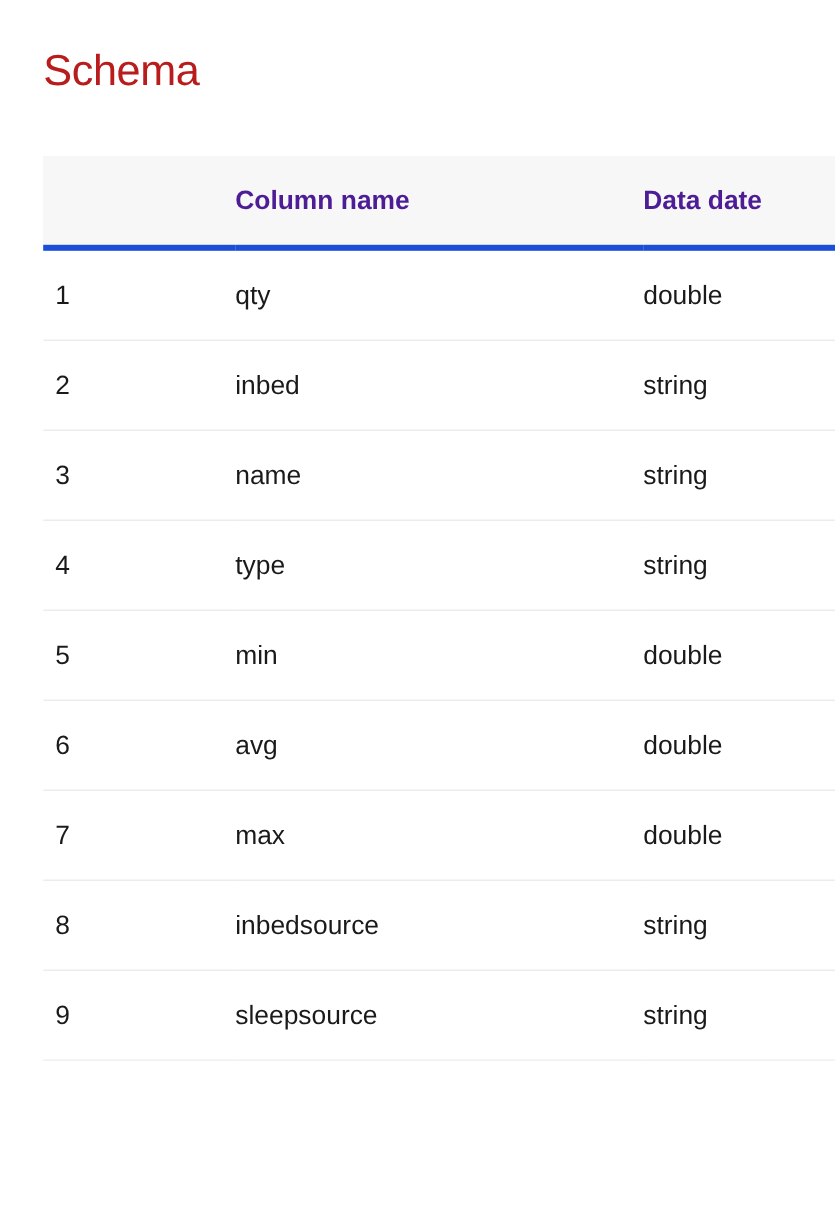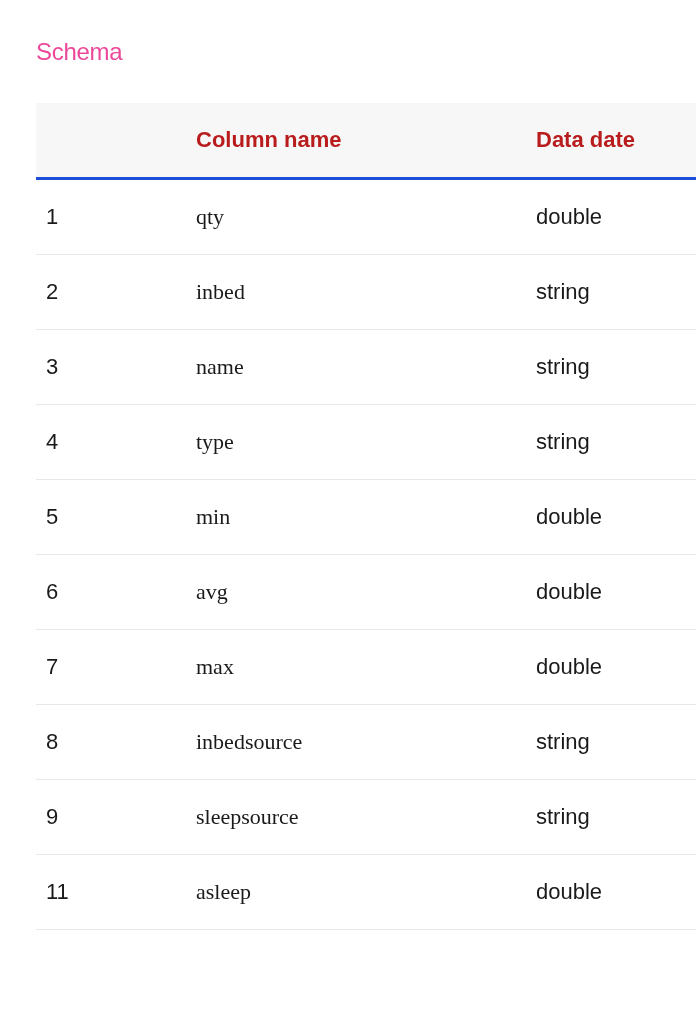--- a/index.html
+++ b/index.html
@@ -11,40 +11,40 @@
       font-family: -apple-system, BlinkMacSystemFont, "Segoe UI", Helvetica, Arial, sans-serif;
       background: #ffffff;
       color: #1a1a1a;
       width: 696px;
       padding: 0;
     }
     .container {
       padding: 38px 0 0 36px;
     }
     .title {
-      font-size: 24px;
+      font-size: 36px;
       font-weight: 400;
-      color: #ec4899;
-      margin-bottom: 37px;
+      color: #b91c1c;
+      margin-bottom: 50px;
       letter-spacing: -0.3px;
     }
     .table {
       width: 100%;
       border-collapse: collapse;
     }
     .table thead tr {
       background: #f7f7f7;
     }
     .table thead th {
       text-align: left;
       font-weight: 700;
       font-size: 22px;
-      color: #b91c1c;
+      color: #4c1d95;
       padding: 24px 0 24px 0;
-      border-bottom: 3px solid #1d4ed8;
+      border-bottom: 5px solid #1d4ed8;
     }
     .table thead th.col-index {
       width: 160px;
       padding-left: 10px;
     }
     .table thead th.col-name {
       width: 340px;
     }
     .table thead th.col-type {
       padding-right: 10px;
@@ -55,21 +55,20 @@
       padding: 24px 0 24px 0;
       border-bottom: 1px solid #e8e8e8;
       font-weight: 400;
     }
     .table tbody td.col-index {
       width: 160px;
       padding-left: 10px;
     }
     .table tbody td.col-name {
       width: 340px;
-      font-family: Liberation Serif, serif;
     }
     .table tbody td.col-type {
       padding-right: 27px;
     }
   </style>
 </head>
 <body>
 
 <div class="container">
   <h1 class="title">Schema</h1>
@@ -120,20 +119,15 @@
         <tr>
           <td class="col-index">8</td>
           <td class="col-name">inbedsource</td>
           <td class="col-type">string</td>
         </tr>
         <tr>
           <td class="col-index">9</td>
           <td class="col-name">sleepsource</td>
           <td class="col-type">string</td>
         </tr>
-        <tr>
-          <td class="col-index">11</td>
-          <td class="col-name">asleep</td>
-          <td class="col-type">double</td>
-        </tr>
       </tbody>
   </table>
 </div>
 
 </body></html>

